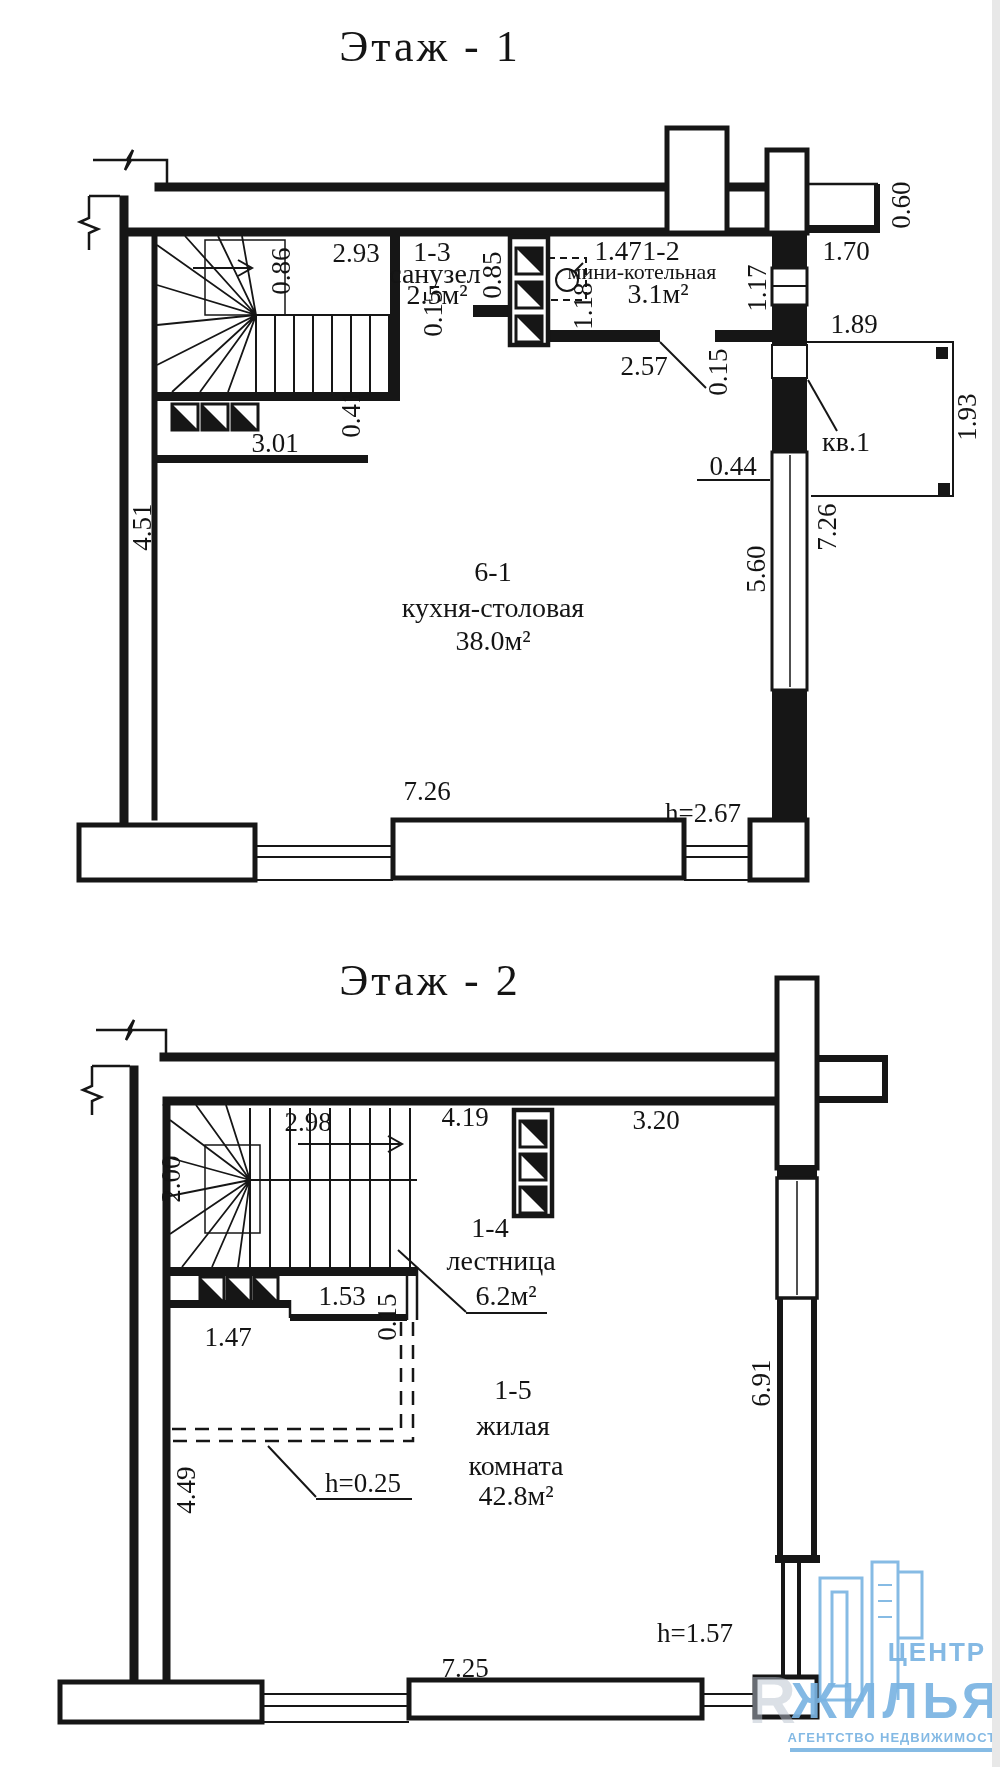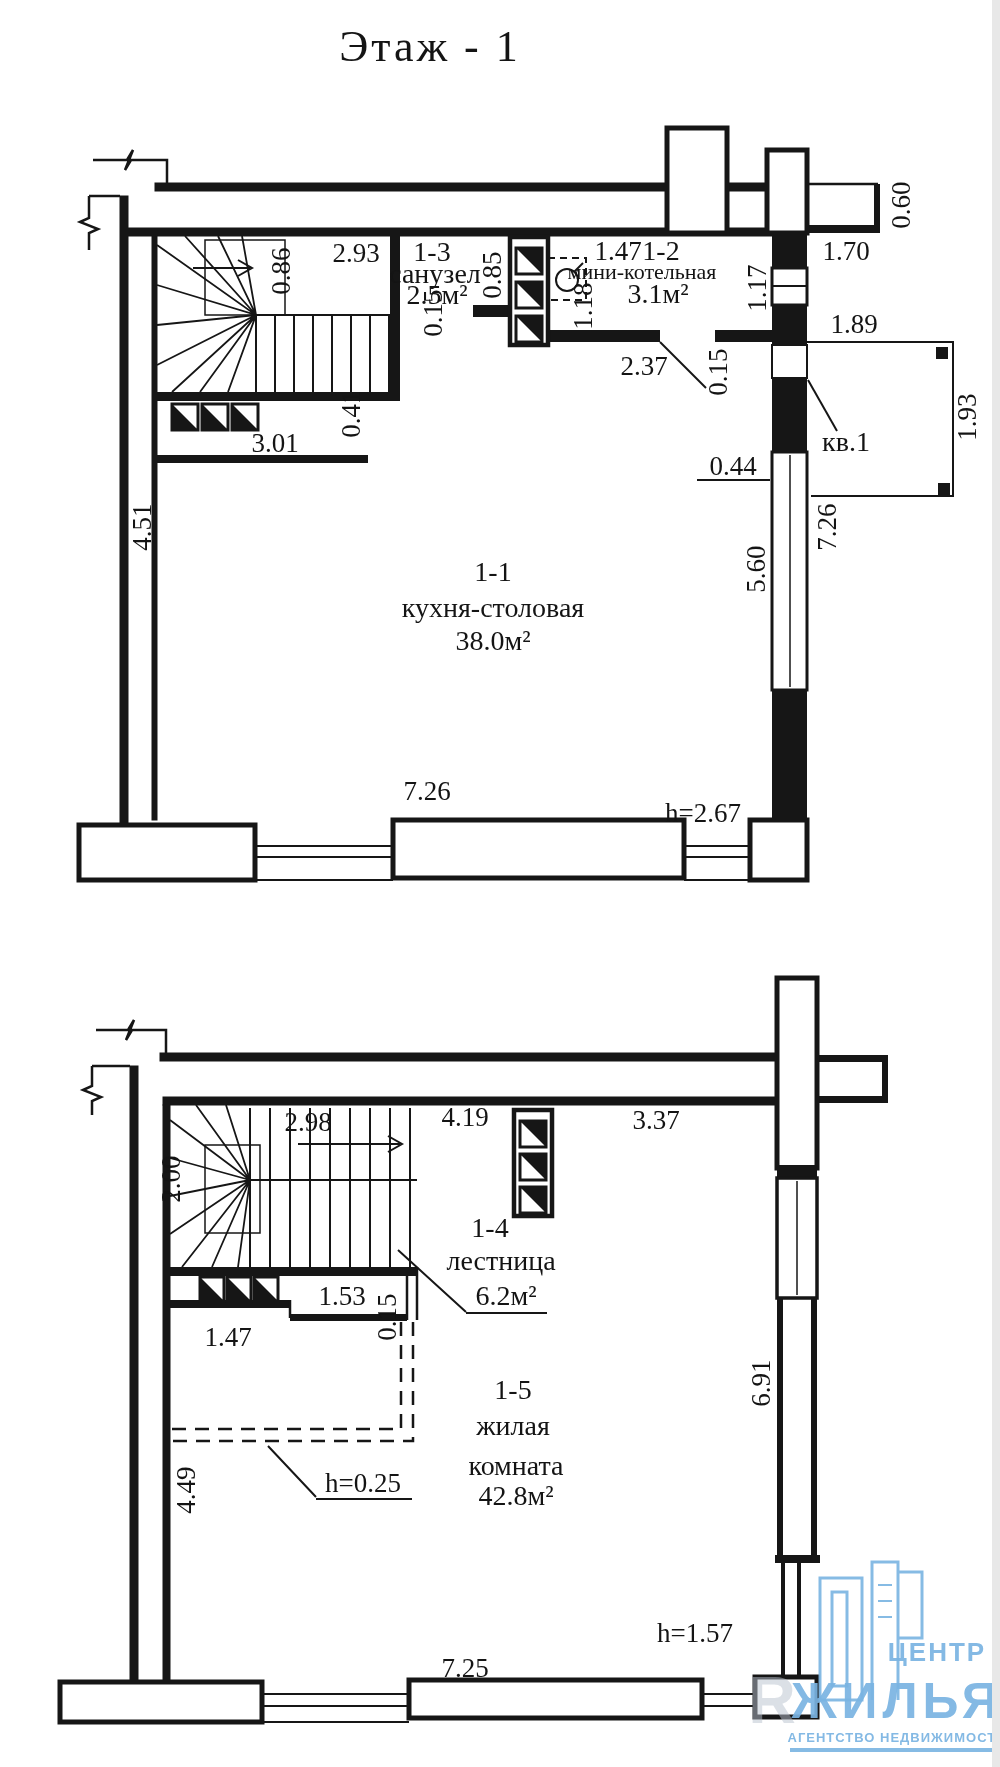--- a/index.html
+++ b/index.html
@@ -194,49 +194,50 @@
   <span class="t room" style="left:435px;top:274px">санузел</span>
   <span class="t room" style="left:437px;top:295px">2.5м²</span>
   <span class="t dim r" style="left:492px;top:275px">0.85</span>
 
   <span class="t dim" style="left:618px;top:251px">1.47</span>
   <span class="t room" style="left:661px;top:251px">1-2</span>
   <span class="t room cond" style="left:642px;top:272px">мини-котельная</span>
   <span class="t room" style="left:658px;top:294px">3.1м²</span>
   <span class="t dim r" style="left:583px;top:306px">1.18</span>
   <span class="t dim r" style="left:433px;top:313px">0.15</span>
-  <span class="t dim" style="left:644px;top:366px">2.37</span>
+  <span class="t dim" style="left:644px;top:366px">2.57</span>
   <span class="t dim r" style="left:718px;top:372px">0.15</span>
   <span class="t dim r" style="left:757px;top:288px">1.17</span>
 
   <span class="t dim r" style="left:901px;top:205px">0.60</span>
   <span class="t dim" style="left:846px;top:251px">1.70</span>
   <span class="t dim" style="left:854px;top:324px">1.89</span>
   <span class="t dim r" style="left:967px;top:417px">1.93</span>
   <span class="t room" style="left:846px;top:442px">кв.1</span>
 
   <span class="t dim" style="left:733px;top:466px">0.44</span>
   <span class="t dim r" style="left:756px;top:569px">5.60</span>
   <span class="t dim r" style="left:827px;top:527px">7.26</span>
   <span class="t dim r" style="left:142px;top:527px">4.51</span>
 
   <span class="t dim" style="left:275px;top:443px">3.01</span>
   <span class="t dim r" style="left:351px;top:414px">0.41</span>
 
-  <span class="t room" style="left:493px;top:572px">1-1</span>
+  <span class="t room" style="left:493px;top:572px">6-1</span>
   <span class="t room" style="left:493px;top:608px">кухня-столовая</span>
   <span class="t room" style="left:493px;top:641px">38.0м²</span>
 
   <span class="t dim" style="left:703px;top:813px">h=2.67</span>
   <span class="t dim" style="left:427px;top:791px">7.26</span>
 
+  <span class="t title" style="left:430px;top:981px">Этаж - 2</span>
 
   <span class="t dim" style="left:308px;top:1122px">2.98</span>
   <span class="t dim" style="left:465px;top:1117px">4.19</span>
-  <span class="t dim" style="left:656px;top:1120px">3.37</span>
+  <span class="t dim" style="left:656px;top:1120px">3.20</span>
   <span class="t dim r" style="left:171px;top:1179px">2.00</span>
 
   <span class="t room" style="left:490px;top:1228px">1-4</span>
   <span class="t room" style="left:501px;top:1261px">лестница</span>
   <span class="t room" style="left:506px;top:1296px">6.2м²</span>
 
   <span class="t dim" style="left:228px;top:1337px">1.47</span>
   <span class="t dim" style="left:342px;top:1296px">1.53</span>
   <span class="t dim r" style="left:387px;top:1317px">0.15</span>
 

